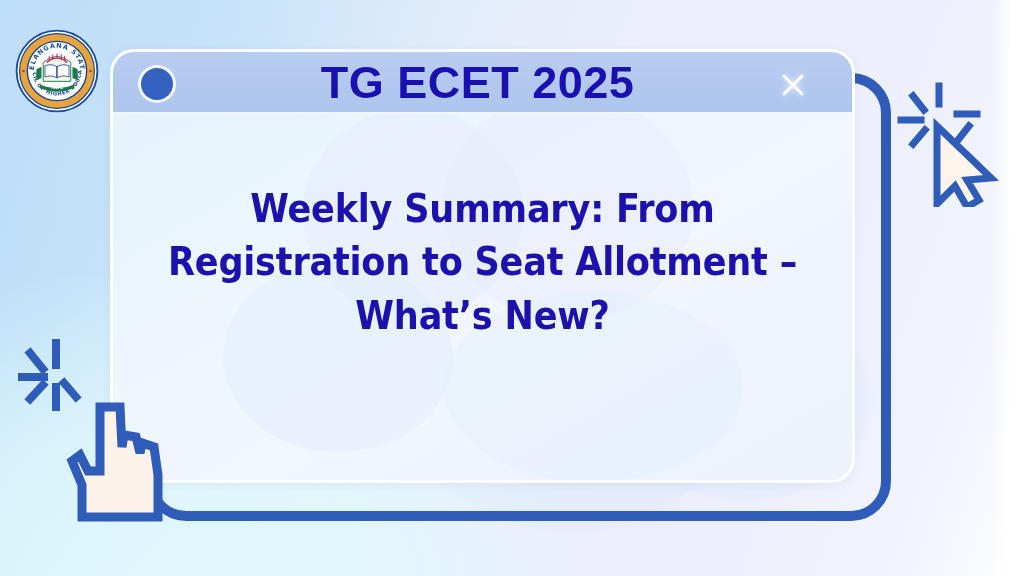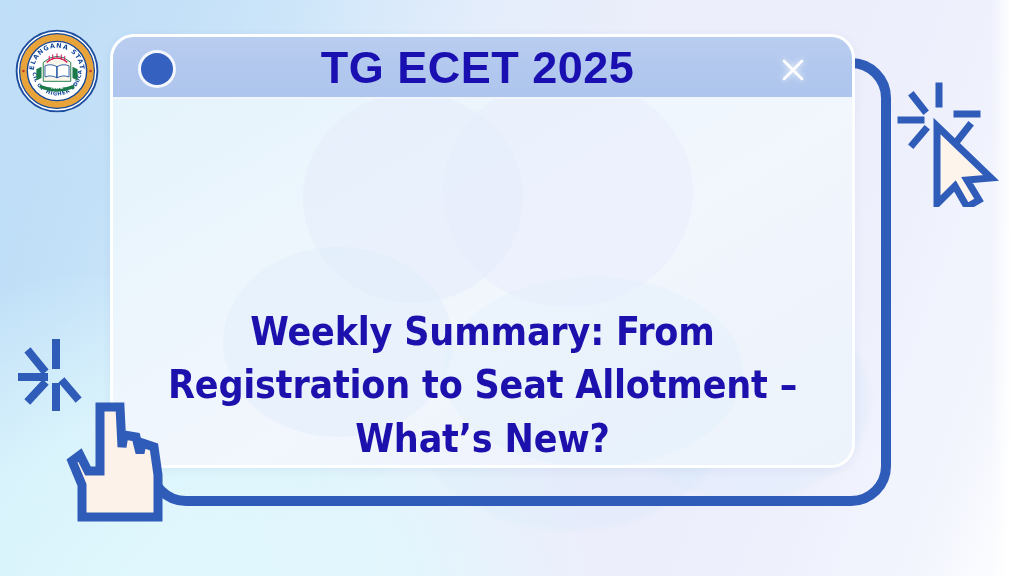--- a/index.html
+++ b/index.html
@@ -53,21 +53,21 @@
   .blob-e { left:620px; top:300px; width:250px; height:200px; background:rgba(214,232,250,.26); }
 
   
   #logo-wrap {
     position:absolute; left:14px; top:28px;
     width:86px; height:86px;
   }
   #logo-wrap svg { display:block; width:86px; height:86px; }
 
   
-  #window-stack { position:absolute; left:110px; top:34px; width:790px; height:460px; }
+  #window-stack { position:absolute; left:110px; top:49px; width:790px; height:460px; }
 
   .win-frame-shadow {
     position:absolute; left:36px; top:24px;
     width:745px; height:448px;
     border:10px solid #2f5cb8;
     border-radius:40px;
     background:transparent;
   }
   .win-card {
     position:absolute; left:0; top:0;
@@ -114,21 +114,21 @@
   }
   .tb-close {
     position:absolute; right:42px; top:16px;
     width:34px; height:34px;
     display:flex; align-items:center; justify-content:center;
   }
   .tb-close svg { display:block; filter:drop-shadow(0 0 3px rgba(255,255,255,.9)); }
 
   .win-body {
     position:absolute; left:0; top:62px; right:0; bottom:0;
-    display:flex; align-items:flex-end; justify-content:center;
+    display:flex; align-items:flex-start; justify-content:center;
     padding-top:68px;
   }
   .headline {
     position:relative;
     width:660px;
     text-align:center;
     font-size:39px;
     line-height:1.37;
     font-weight:700;
     color:#1d11ad;

